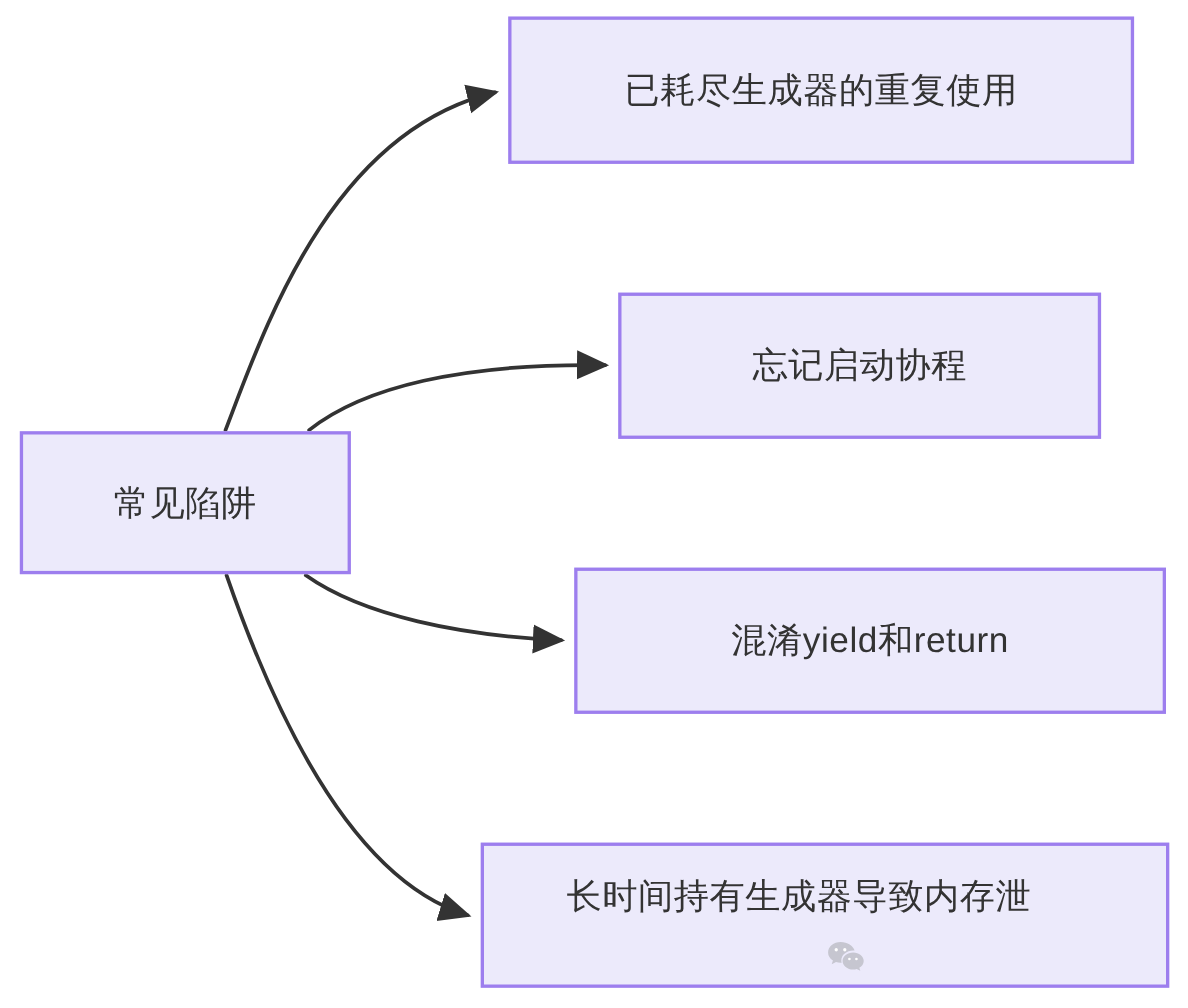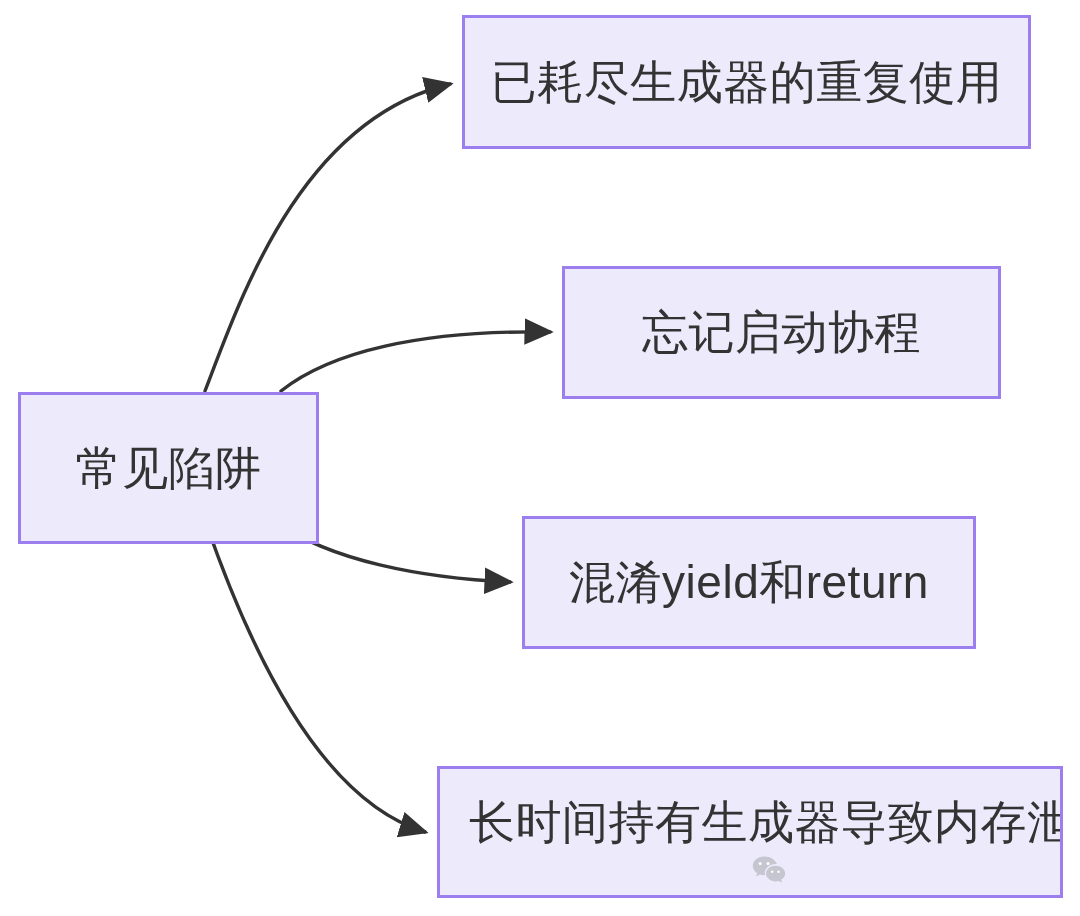--- a/index.html
+++ b/index.html
@@ -31,62 +31,62 @@
     background: #ECEAFB;
     border: 3px solid #9D7EEE;
     display: flex;
     align-items: center;
     justify-content: center;
     overflow: hidden;
     z-index: 2;
   }
   .node-label {
     color: #333333;
-    font-size: 46px;
+    font-size: 32px;
     line-height: 1.15;
     white-space: nowrap;
     letter-spacing: 0.5px;
   }
   
   #node-root {
     left: 18px;
     top: 392px;
     width: 301px;
-    height: 152px;
+    height: 130px;
   }
   
   #node-child-0 {
     left: 462px;
     top: 15px;
     width: 569px;
     height: 134px;
   }
   #node-child-1 {
     left: 562px;
     top: 266px;
     width: 439px;
     height: 133px;
   }
   #node-child-2 {
     left: 522px;
     top: 516px;
-    width: 454px;
+    width: 538px;
     height: 133px;
   }
   #node-child-3 {
     left: 437px;
     top: 766px;
     width: 626px;
     height: 132px;
     justify-content: flex-start;
     align-items: flex-start;
   }
   #node-child-3 .node-label {
+    padding-left: 75px;
     padding-top: 27px;
-    margin-left: 29px;
   }
   
   #watermark {
     position: absolute;
     left: 752px;
     top: 855px;
     display: flex;
     align-items: center;
     gap: 8px;
     z-index: 3;

